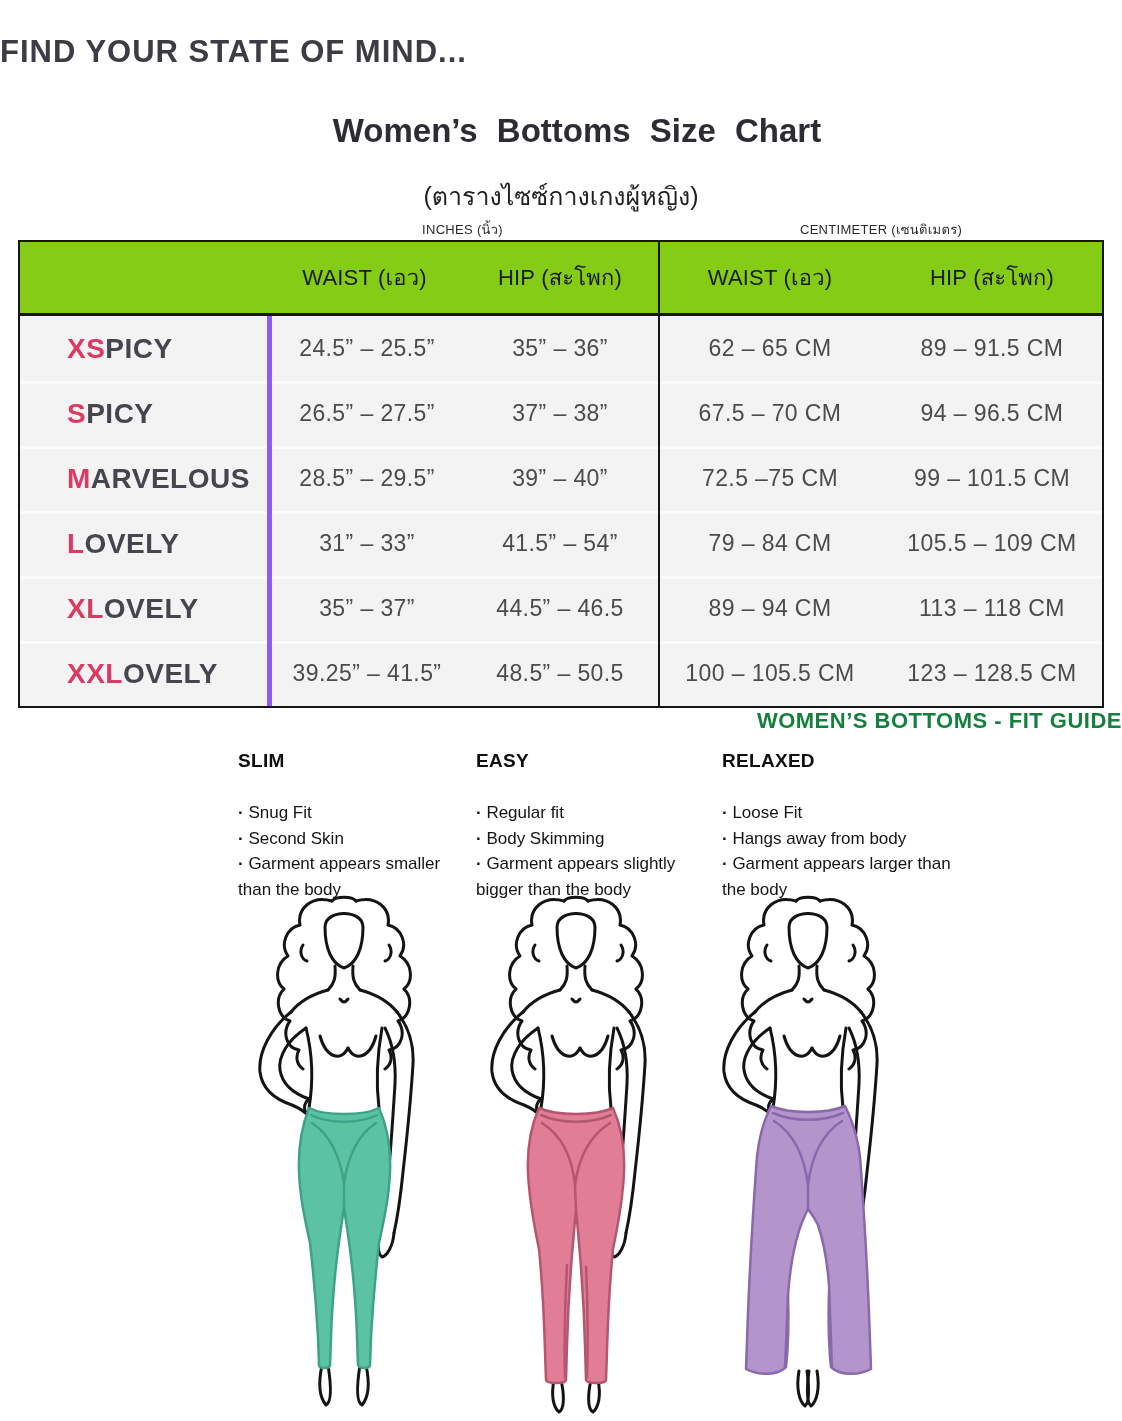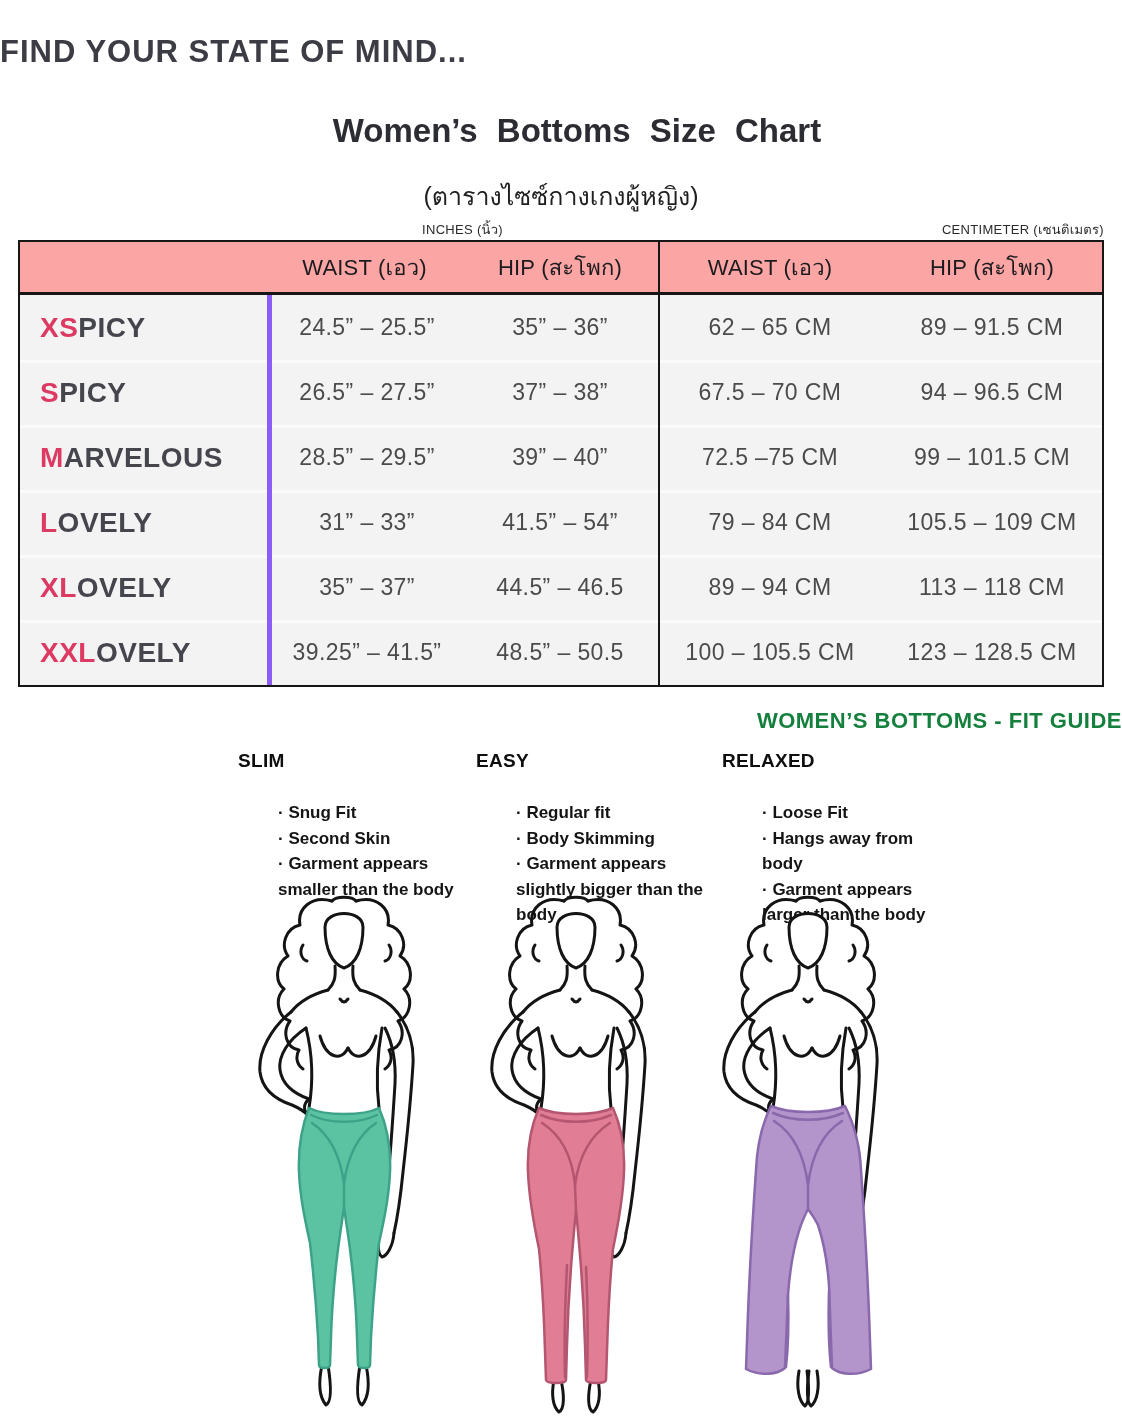--- a/index.html
+++ b/index.html
@@ -22,57 +22,57 @@
   .thai-title {
     margin-top:26px; text-align:center;
     font-size:25px; font-weight:400; color:#1f1f1f;
   }
   
   .unit-label {
     position:absolute; top:219px; font-size:13px; letter-spacing:.3px;
     color:#2a2a2a; text-align:center;
   }
   .unit-inches { left:267px; width:391px; }
-  .unit-cm { left:658px; width:446px;text-align:right; }
+  .unit-cm { left:658px; width:446px; }
   
   .size-table {
     position:absolute; left:18px; top:240px; width:1086px;
     border:2px solid #161616; background:#fff;
   }
   .trow {
     display:grid; grid-template-columns:247px 195px 196px 222px 224px;
   }
-  .thead { height:53px; border-bottom:3px solid #161616; background:#fca5a5;text-align:center; }
+  .thead { height:74px; border-bottom:3px solid #161616; background:#84cc16;text-align:center; }
   .tbody-row { height:65px; background:#f3f3f3; }
   .tbody-row + .tbody-row { box-shadow: inset 0 3px 0 #fafafa; }
   .cell {
     display:flex; align-items:center; justify-content:center;
     font-size:23px; color:#4b4b4b; letter-spacing:.4px; height:100%;
   }
   .head-cell { font-size:22px; color:#1b1b1e; font-weight:400; letter-spacing:.2px; }
   .size-cell {
-    justify-content:flex-start; padding-left:20px;
+    justify-content:flex-start; padding-left:47px;
     font-size:28px; font-weight:700; letter-spacing:.5px; color:#45454d;
   }
   .size-accent { color:var(--accent); }
   .col-waist-in { border-left:5px solid #8b5cf6; }
   .thead .col-waist-in { border-left:none; }
   .col-waist-cm { border-left:2px solid #161616; }
   
   .fit-title {
     position:absolute; top:708px; width:100%; text-align:right;
     font-size:22px; font-weight:800; letter-spacing:.5px; color:#15803d;
   }
   .fit-cols { position:absolute; top:750px; left:238px; display:flex; }
   .fit-col-1 { width:238px; }
   .fit-col-2 { width:246px; }
   .fit-col-3 { width:236px; }
   .fit-heading { font-size:19px; font-weight:800; color:#0e0e0e; margin-bottom:28px; letter-spacing:.3px; }
   .fit-bullet {
-    font-size:17px; font-weight:700; color:#141414; line-height:1.5;margin-left:40px;
+    font-size:17px; font-weight:400; color:#141414; line-height:1.5;
   }
   .fit-bullet::before { content:"\B7\A0"; font-weight:700; }
   
   .figures {
     position:absolute; top:885px; left:0; width:100%;
     display:flex; justify-content:center; gap:2px; padding-left:30px;
   }
   .figure-svg { display:block; }
 </style>
 </head>

